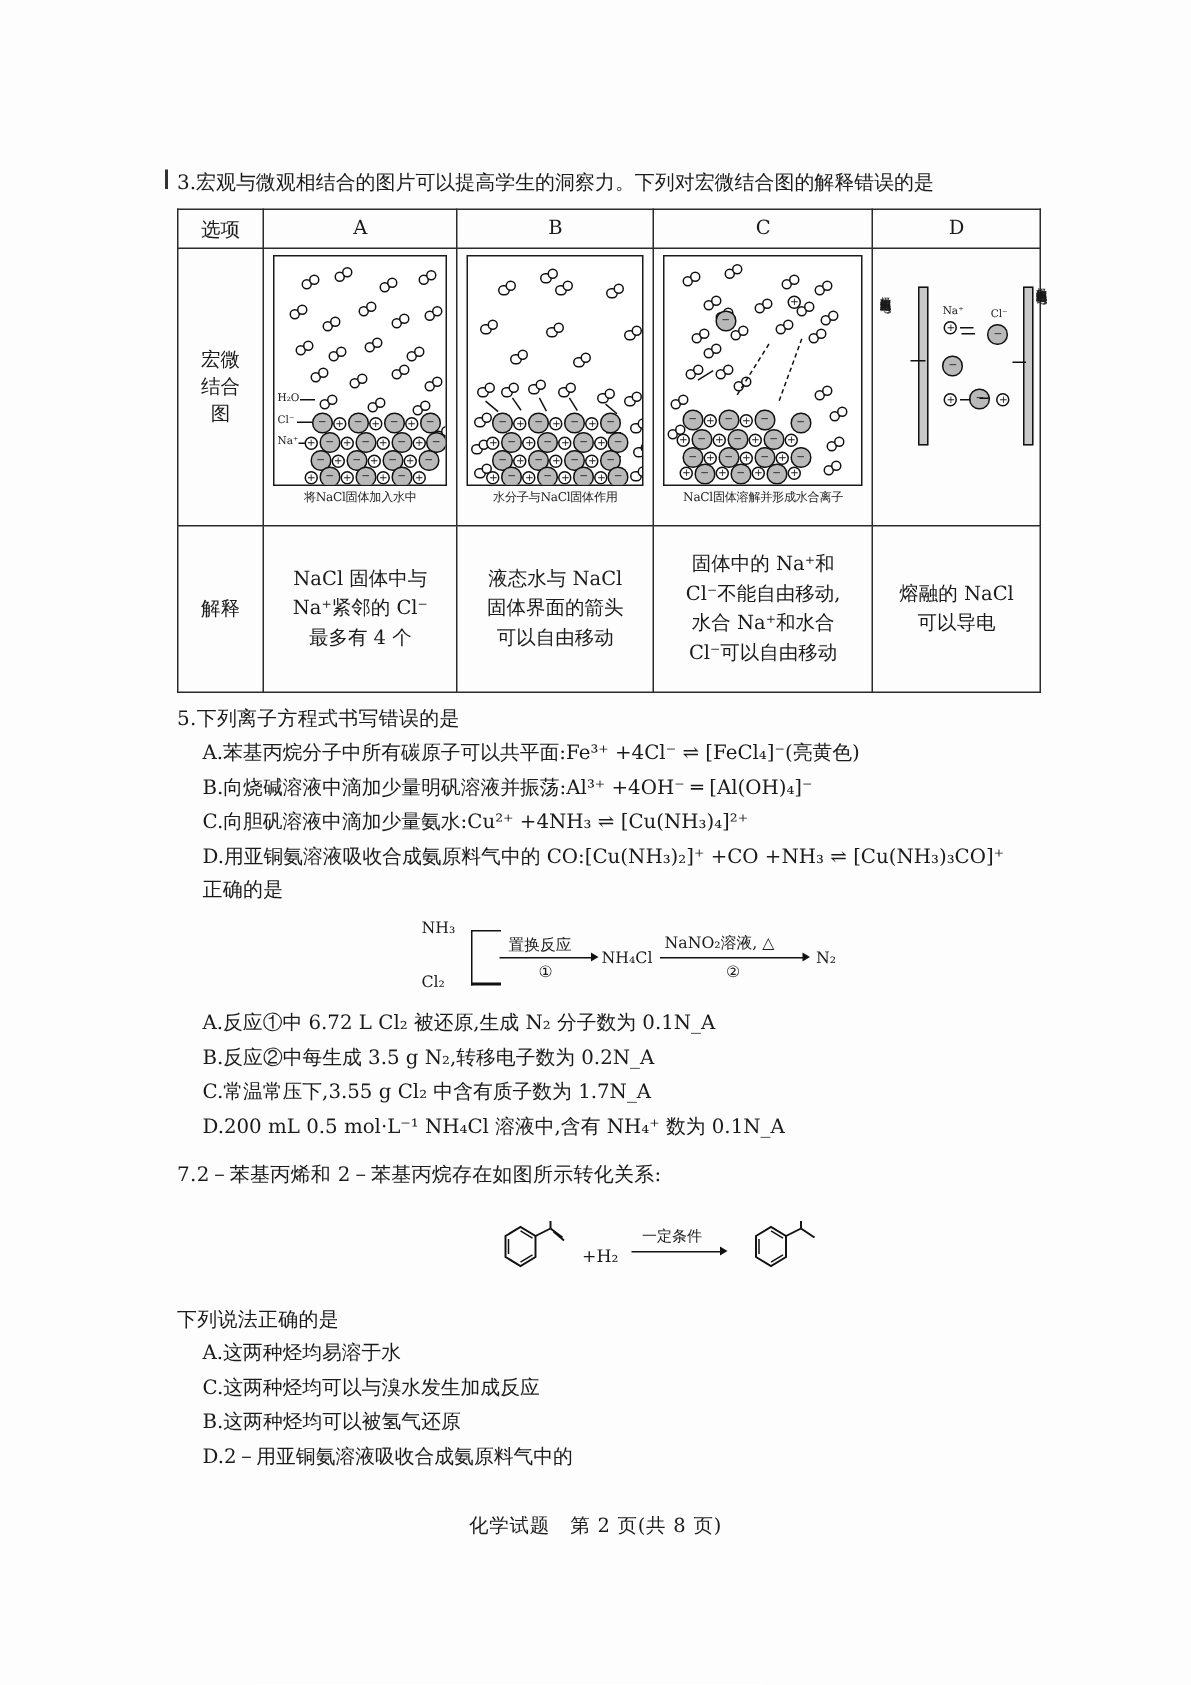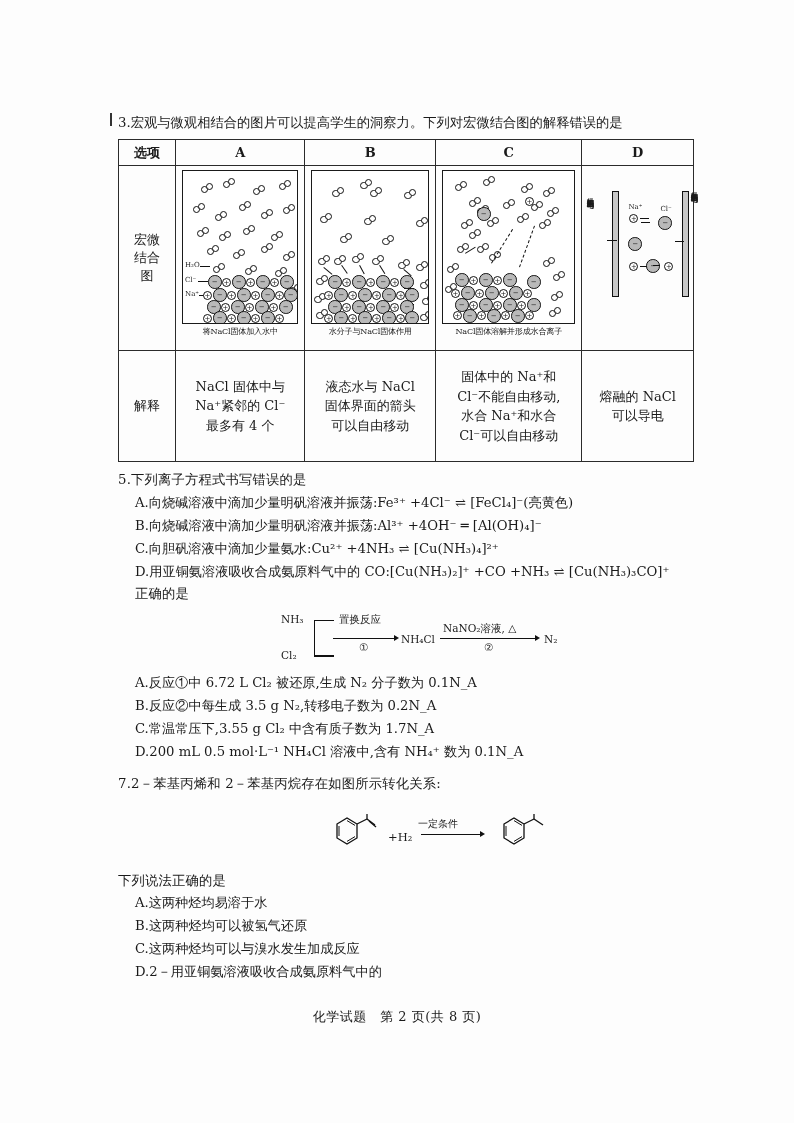--- a/index.html
+++ b/index.html
@@ -58,21 +58,21 @@
     margin-top: 6px;
     margin-bottom: 7px;
   }
   table.mt td, table.mt th {
     border: 1px solid #2b2b2b;
     text-align: center;
     vertical-align: middle;
     font-size: 13px;
     padding: 0;
   }
-  .hdr-row td { height: 25px; font-weight: bold; }
+  .hdr-row td { height: 25px; font-weight: normal; }
   .rowlabel { width: 56px; font-size: 13px; }
   .imgcell { height: 178px; padding: 3px 2px !important; }
   .explcell {
     height: 104px;
     font-size: 12.6px;
     line-height: 1.52;
     padding: 3px 4px !important;
   }
 
   
@@ -692,21 +692,21 @@
         <td class="explcell">
           <div>熔融的 NaCl</div>
           <div>可以导电</div>
         </td>
       </tr>
     </tbody>
       </table>
 
     <div class="qline">5.下列离子方程式书写错误的是</div>
     <div class="opt">
-      <span>A.向烧碱溶液中滴加少量明矾溶液并振荡:</span><span>Fe³⁺ +4Cl⁻</span>
+      <span>A.苯基丙烷分子中所有碳原子可以共平面:</span><span>Fe³⁺ +4Cl⁻</span>
       <span>⇌</span>
       <span>[FeCl₄]⁻(亮黄色)</span>
     </div>
     <div class="opt">
       <span>B.向烧碱溶液中滴加少量明矾溶液并振荡:</span><span>Al³⁺ +4OH⁻</span>
       <span>═</span>
       <span>[Al(OH)₄]⁻</span>
     </div>
     <div class="opt">
       <span>C.向胆矾溶液中滴加少量氨水:</span><span>Cu²⁺ +4NH₃</span>
@@ -722,21 +722,21 @@
     <div class="qline indent">正确的是</div>
 
     <div class="scheme">
       <span class="sch-t" style="left:163px;top:2px">NH₃</span>
       <span class="sch-t" style="left:163px;top:38px">Cl₂</span>
       <div class="sch-l" style="left:196px;top:9px;width:1.4px;height:37px"></div>
       <div class="sch-l" style="left:196px;top:9px;width:20px;height:1.4px"></div>
       <div class="sch-l" style="left:196px;top:44.5px;width:20px;height:1.4px"></div>
       <div class="sch-l" style="left:215px;top:27px;width:62px;height:1.4px"></div>
       <div class="ah" style="left:276px;top:24.5px"></div>
-      <span class="sch-t" style="left:221px;top:2px">置换反应</span>
+      <span class="sch-t" style="left:221px;top:12px">置换反应</span>
       <span class="sch-t" style="left:241px;top:30px">①</span>
       <span class="sch-t" style="left:283px;top:22px">NH₄Cl</span>
       <div class="sch-l" style="left:322px;top:27px;width:96px;height:1.4px"></div>
       <div class="ah" style="left:417px;top:24.5px"></div>
       <span class="sch-t" style="left:325px;top:11px">NaNO₂溶液,  △</span>
       <span class="sch-t" style="left:366px;top:30px">②</span>
       <span class="sch-t" style="left:426px;top:22px">N₂</span>
     </div>
 
     <div class="opt">A.反应①中 6.72 L Cl₂ 被还原,生成 N₂ 分子数为 0.1N_A</div>
@@ -756,36 +756,36 @@
           <line x1="24" y1="27.4" x2="32" y2="22.6" stroke="#111" stroke-width="1"></line>
           <line x1="34" y1="10" x2="44" y2="5" stroke="#111" stroke-width="1.3"></line>
           <line x1="44" y1="5" x2="44" y2="-4" stroke="#111" stroke-width="1.3"></line>
           <line x1="44" y1="5" x2="52" y2="11" stroke="#111" stroke-width="1.3"></line>
           <line x1="46" y1="7" x2="53" y2="13" stroke="#111" stroke-width="1.3"></line>
         </svg>
       </div>
       <span class="org-t" style="left:270px;top:30px">+H₂</span>
       <div class="sch-l" style="left:303px;top:34px;width:60px;height:1.4px"></div>
       <div class="ah" style="left:362px;top:31.5px"></div>
-      <span class="org-t" style="left:300px;top:17px;font-size:10px">一定条件</span>
+      <span class="org-t" style="left:310px;top:17px;font-size:10px">一定条件</span>
 
       <div class="benz" style="left:372px;top:14px">
         <svg width="58" height="42" viewBox="0 0 58 42">
           <polygon points="14,10 24,4 34,10 34,24 24,30 14,24" fill="none" stroke="#111" stroke-width="1.3"></polygon>
           <line x1="16" y1="12" x2="16" y2="22" stroke="#111" stroke-width="1"></line>
           <line x1="24" y1="6.6" x2="32" y2="11.4" stroke="#111" stroke-width="1"></line>
           <line x1="24" y1="27.4" x2="32" y2="22.6" stroke="#111" stroke-width="1"></line>
           <line x1="34" y1="10" x2="44" y2="5" stroke="#111" stroke-width="1.3"></line>
           <line x1="44" y1="5" x2="44" y2="-4" stroke="#111" stroke-width="1.3"></line>
           <line x1="44" y1="5" x2="53" y2="11" stroke="#111" stroke-width="1.3"></line>
         </svg>
       </div>
     </div>
 
     <div class="qline" style="">下列说法正确的是</div>
     <div class="opt">A.这两种烃均易溶于水</div>
+    <div class="opt">C.这两种烃均可以与溴水发生加成反应</div>
     <div class="opt">B.这两种烃均可以被氢气还原</div>
-    <div class="opt">C.这两种烃均可以与溴水发生加成反应</div>
     <div class="opt">D.2－用亚铜氨溶液吸收合成氨原料气中的</div>
   </div>
 
   <div class="footer">化学试题　第 2 页(共 8 页)</div>
 </div>
 
 </body></html>

